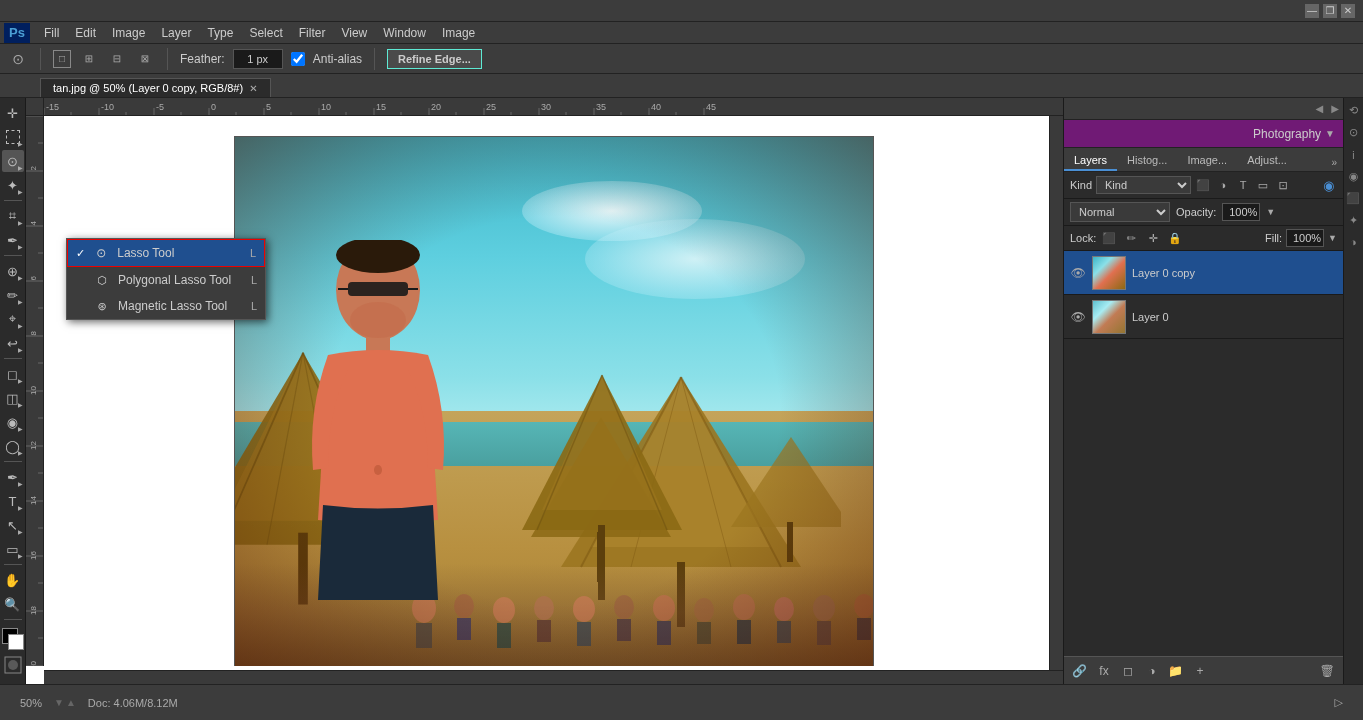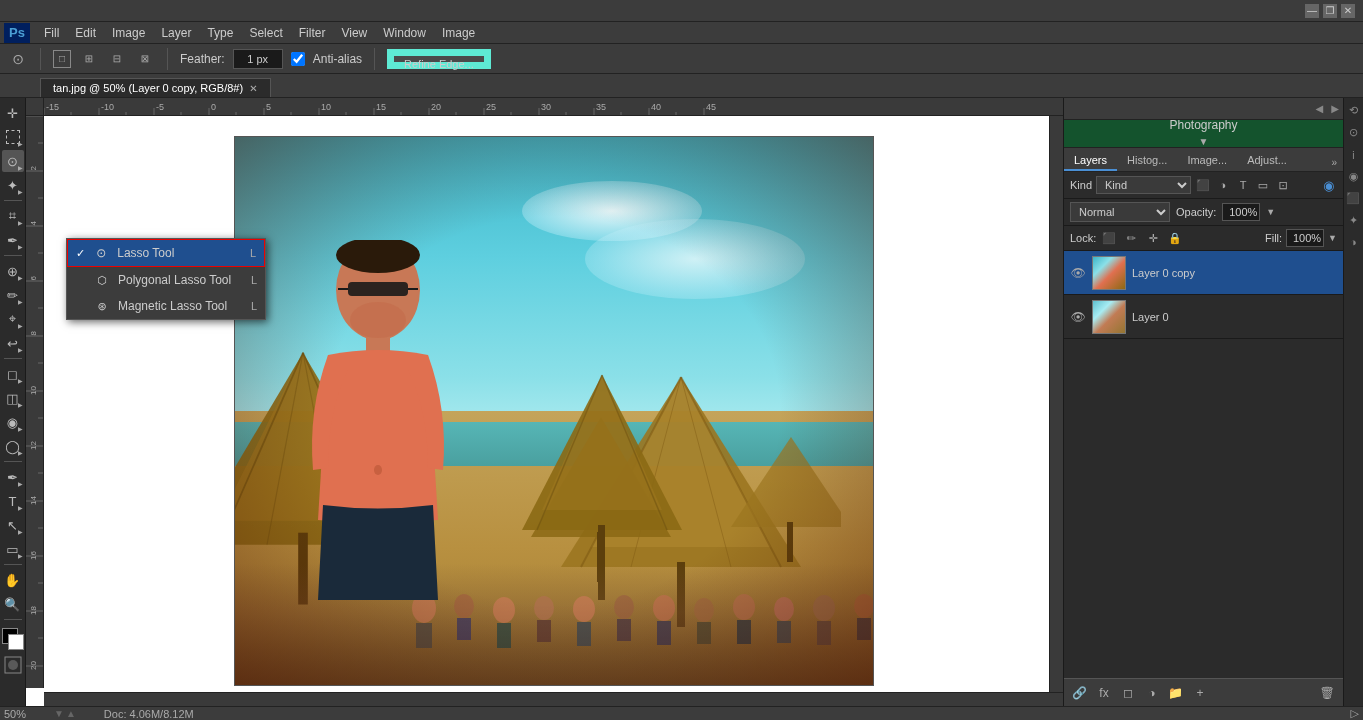--- a/index.html
+++ b/index.html
@@ -85,26 +85,27 @@
       border: 1px solid #555;
       color: #ccc;
       width: 40px; height: 20px;
       font-size: 11px;
       padding: 0 4px;
       text-align: center;
     }
     .options-checkbox { width: 14px; height: 14px; cursor: pointer; }
     .options-button {
       background: #4a4a4a;
-      border: 7px solid #5eead4;
+      border: 1px solid #5eead4;
       color: #ccc;
       padding: 2px 10px;
       font-size: 11px;
       cursor: pointer;
       height: 20px;
+      font-weight: bold;
     }
 
     
     #tab-bar {
       background: #3c3c3c;
       height: 24px;
       display: flex;
       align-items: flex-end;
       padding: 0 0 0 40px;
       border-bottom: 1px solid #222;
@@ -343,29 +344,28 @@
       height: 22px;
       display: flex;
       align-items: center;
       justify-content: flex-end;
       padding: 0 4px;
       border-bottom: 1px solid #222;
     }
 
     
     #workspace-selector {
-      background: #14532d;
+      background: #701a75;
       height: 28px;
       display: flex;
       align-items: center;
       justify-content: flex-end;
       padding: 0 8px;
       border-bottom: 1px solid #222;
       gap: 4px;
-      flex-direction: column;
     }
     .workspace-name {
       color: #ccc;
       font-size: 12px;
     }
     .workspace-arrow {
       color: #aaa;
       font-size: 10px;
     }
 
@@ -550,27 +550,27 @@
     .right-icon-btn {
       width: 16px; height: 16px;
       display: flex; align-items: center; justify-content: center;
       color: #888;
       font-size: 11px;
       cursor: pointer;
     }
 
     
     #status-bar {
-      height: 14px;
+      height: 36px;
       background: #3c3c3c;
       border-top: 1px solid #222;
       display: flex;
       align-items: center;
-      padding: 0 4px;
-      gap: 28px;
+      padding: 0 20px;
+      gap: 12px;
       flex-shrink: 0;
     }
     .status-item {
       color: #aaa;
       font-size: 11px;
       display: flex; align-items: center; gap: 4px;
     }
 
     
     #h-scrollbar {

